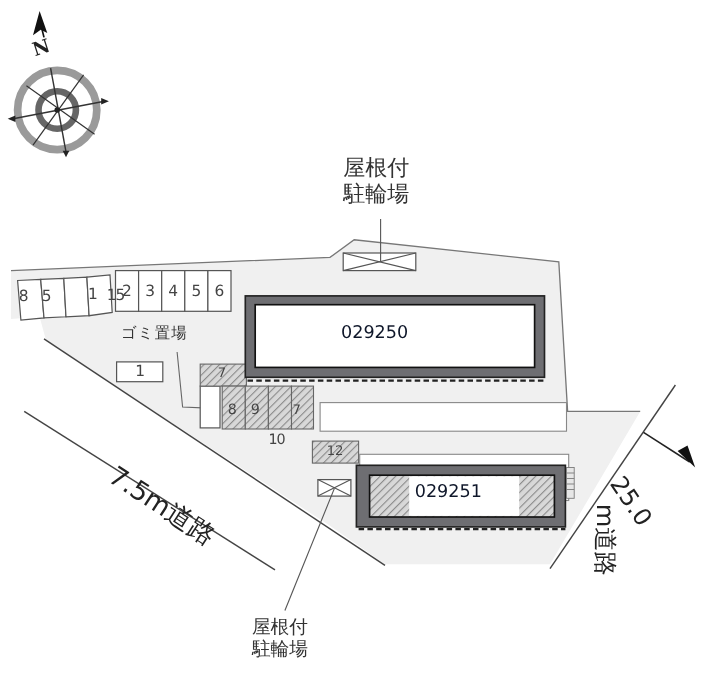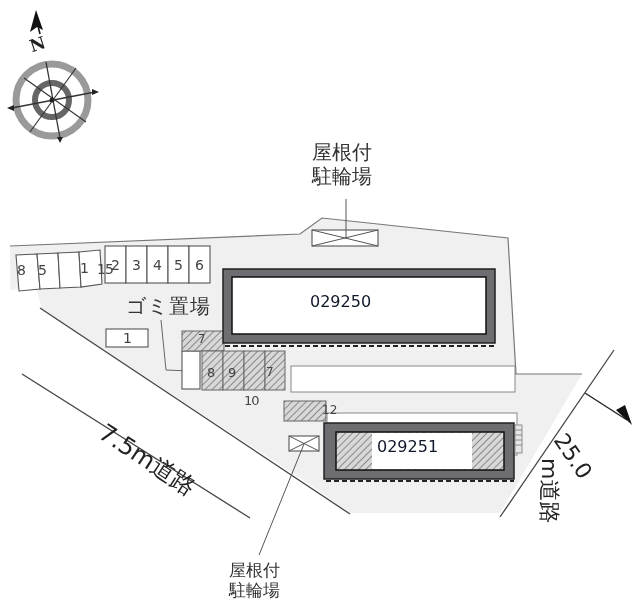--- a/index.html
+++ b/index.html
@@ -1,20 +1,20 @@
 <!DOCTYPE html>
 <html><head>
 <meta charset="utf-8">
 <style>
   html, body { margin: 0; padding: 0; background: #ffffff; }
   body { width: 640px; height: 614px; position: relative; overflow: hidden;
          font-family: "DejaVu Sans", "Liberation Sans", sans-serif; }
   #map { position: absolute; left: 0; top: 0; width: 640px; height: 614px; }
   .lbl { position: absolute; color: #222; white-space: nowrap; line-height: 1; }
-  .jp-label { font-size: 20px; color: #333; letter-spacing: 1px; margin-left: 16px; }
+  .jp-label { font-size: 14px; color: #333; letter-spacing: 1px; }
   .jp-label-2 { font-size: 20px; color: #333; line-height: 1.2; }
   .bldg-label { font-size: 16px; color: #0f172a; }
   .slot-num { font-size: 14px; color: #444; }
   .road-label { font-size: 24px; color: #222; }
 </style>
 </head>
 <body>
 
 <svg id="map" viewBox="0 0 640 614" xmlns="http://www.w3.org/2000/svg">
   <defs>
@@ -141,17 +141,17 @@
 <div class="lbl slot-num" style="left:132px;top:258px;">3</div>
 <div class="lbl slot-num" style="left:153px;top:258px;">4</div>
 <div class="lbl slot-num" style="left:174px;top:258px;">5</div>
 <div class="lbl slot-num" style="left:195px;top:258px;">6</div>
 <div class="lbl slot-num" style="left:123px;top:331px;">1</div>
 <div class="lbl slot-num" style="left:198px;top:333px;font-size:12px;">7</div>
 <div class="lbl slot-num" style="left:207px;top:366px;font-size:13px;">8</div>
 <div class="lbl slot-num" style="left:228px;top:366px;font-size:13px;">9</div>
 <div class="lbl slot-num" style="left:244px;top:366px;font-size:13px;letter-spacing:-1px;margin-top:28px;">10</div>
 <div class="lbl slot-num" style="left:266px;top:366px;font-size:12px;letter-spacing:-1px;">7</div>
-<div class="lbl slot-num" style="left:297px;top:404px;font-size:12px;margin-left:25px;">12</div>
+<div class="lbl slot-num" style="left:297px;top:404px;font-size:12px;">12</div>
 
 <div class="lbl road-label" style="left:108px;top:420px;transform:rotate(33deg);transform-origin:left top;">7.5m道路</div>
 <div class="lbl road-label" style="left:568px;top:430px;transform:rotate(56deg);transform-origin:left top;font-size:22px;">25.0</div>
 <div class="lbl road-label" style="left:560px;top:458px;transform:rotate(90deg);transform-origin:left top;font-size:22px;">m道路</div>
 
 </body></html>

